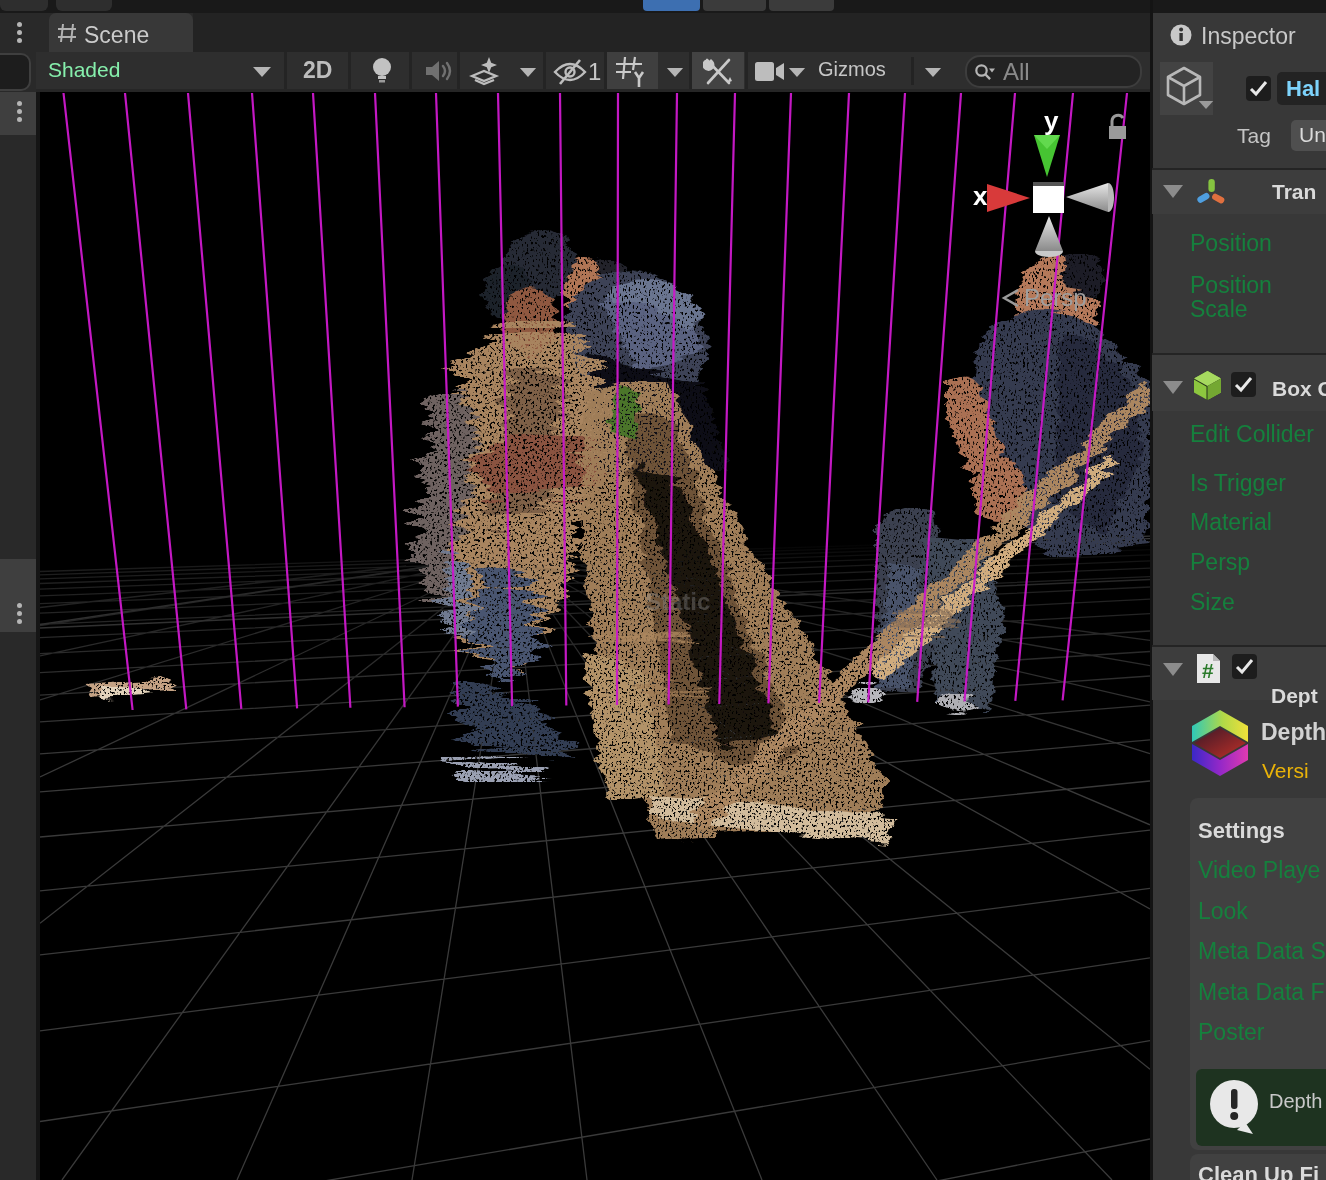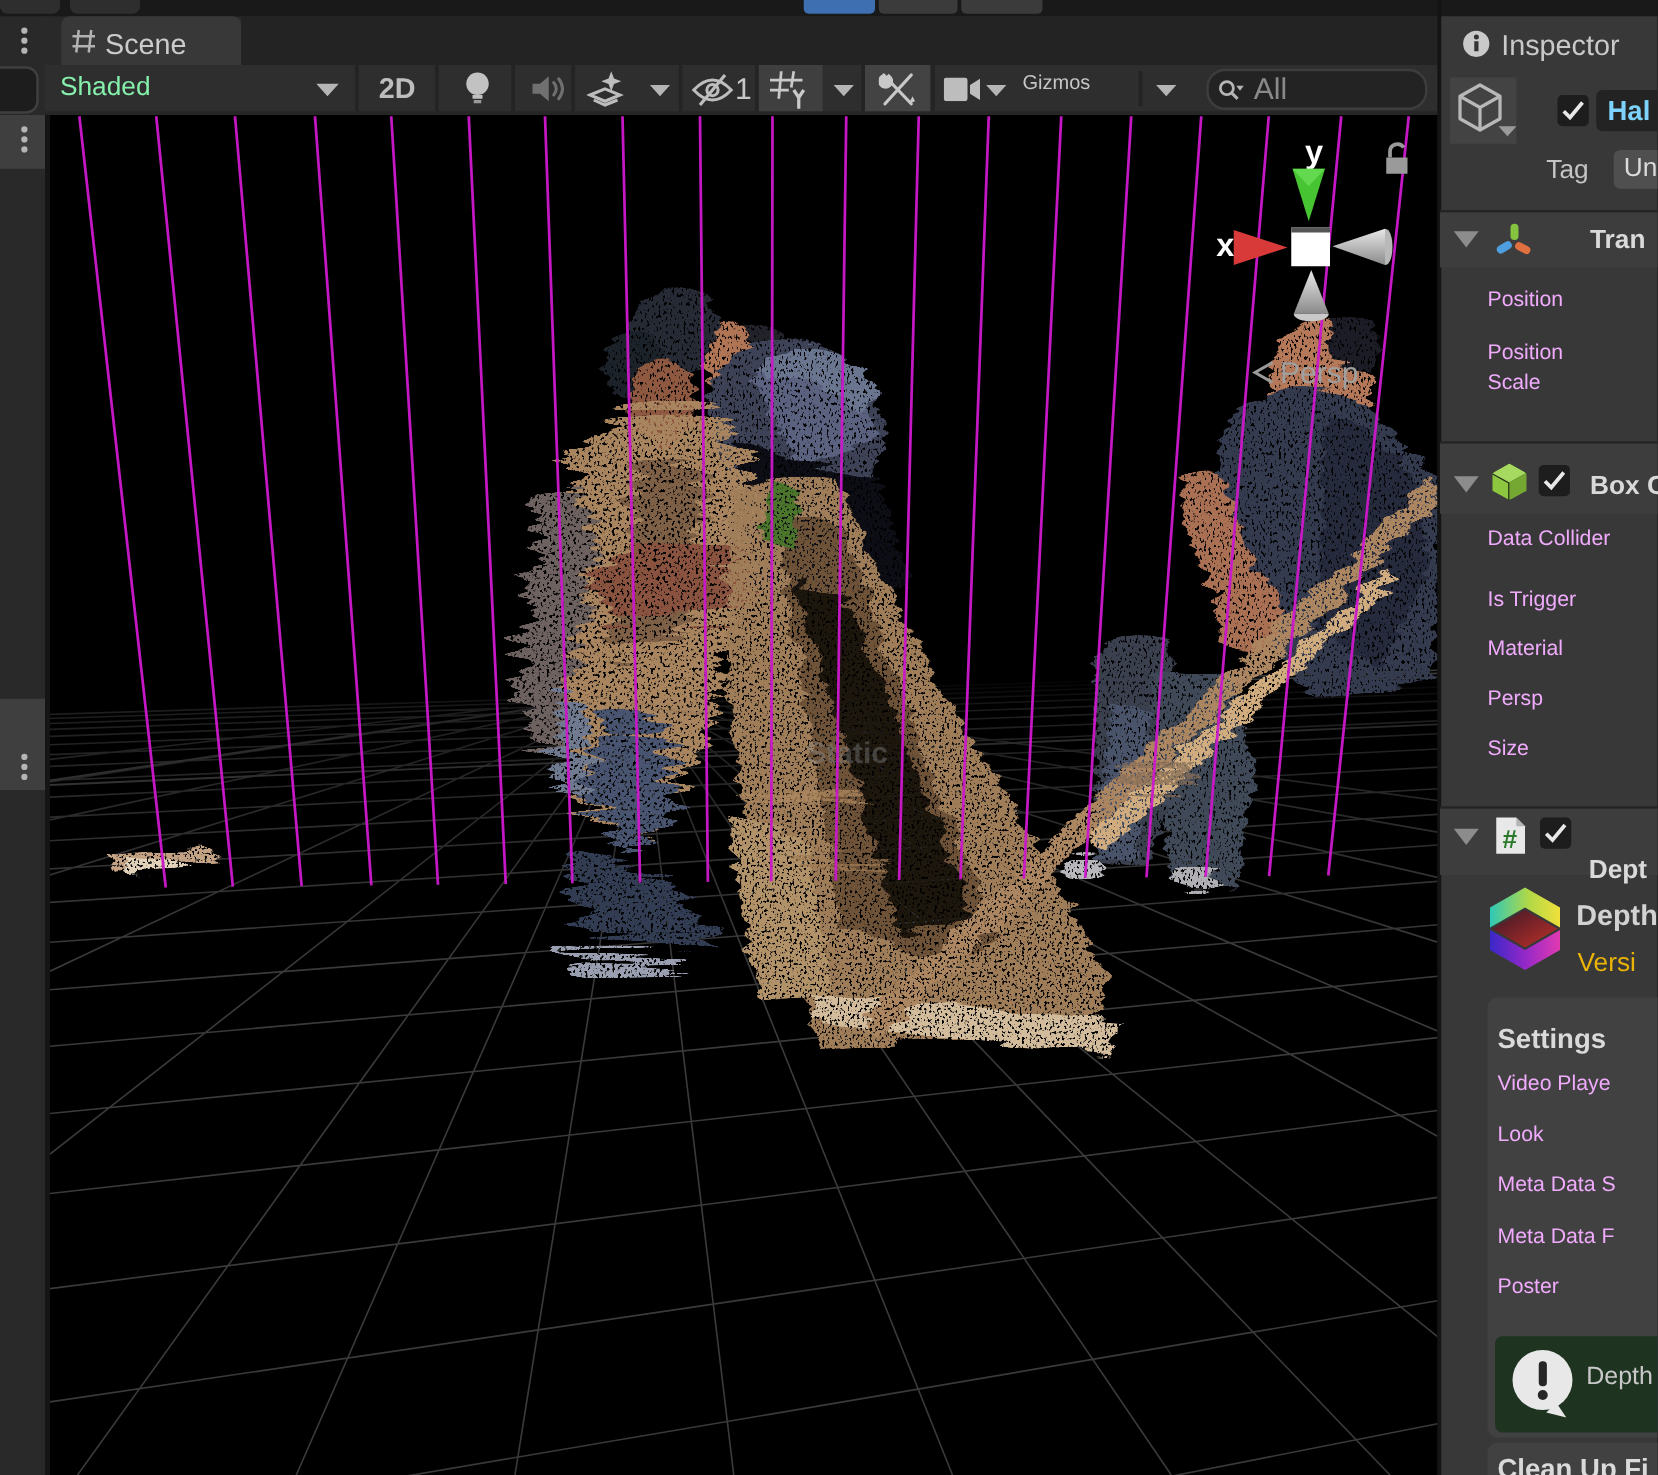--- a/index.html
+++ b/index.html
@@ -1,17 +1,17 @@
 <!DOCTYPE html>
 <html><head><meta charset="utf-8"><style>
 * { margin:0; padding:0; box-sizing:border-box; }
 html,body { width:1326px; height:1180px; background:#191919; overflow:hidden;
   font-family:"Liberation Sans", sans-serif; -webkit-font-smoothing:antialiased; }
 .abs { position:absolute; }
-.row { position:absolute; color:#f0abfc; font-size:17px; white-space:nowrap; }
+.row { position:absolute; color:#15803d; font-size:23px; white-space:nowrap; }
 .hdr { position:absolute; color:#dadada; font-size:21px; font-weight:bold; white-space:nowrap; }
 .tri { position:absolute; width:0; height:0; border-left:10px solid transparent;
   border-right:10px solid transparent; border-top:13px solid #8c8c8c; }
 .dots i { display:block; width:5px; height:5px; border-radius:50%; background:#b5b5b5; margin:3px auto 0; }
 .sep { position:absolute; left:1152px; width:174px; height:2px; background:#242424; }
 .hdrband { position:absolute; left:1152px; width:174px; background:#3d3d3d; }
 .cb { position:absolute; width:25px; height:25px; background:#1d1d1d; border-radius:4px; }
 .cb svg { position:absolute; left:3px; top:4px; }
 </style></head>
 <body>
@@ -124,21 +124,21 @@
   </svg>
 <div class="abs" style="left:745px;top:52px;width:3px;height:37px;background:#242424"></div>
 
 <svg class="abs" style="left:755px;top:62px" width="30" height="19" viewBox="0 0 30 19">
  <rect x="0" y="0" width="19" height="19" rx="2.5" fill="#bdbdbd"></rect>
  <path d="M21 6l8-5v17l-8-5z" fill="#bdbdbd"></path>
   </svg>
 <svg class="abs" style="left:788px;top:67px" width="18" height="11" viewBox="0 0 20 12">
     <path d="M1 1h18l-9 10z" fill="#b5b5b5"></path>
   </svg>
-<div class="abs" style="left:818px;top:58px;font-size:16px;color:#c6c6c6">Gizmos</div>
+<div class="abs" style="left:818px;top:58px;font-size:20px;color:#c6c6c6">Gizmos</div>
 <div class="abs" style="left:911px;top:57px;width:3px;height:28px;background:#232323"></div>
 <svg class="abs" style="left:924px;top:67px" width="18" height="11" viewBox="0 0 20 12">
     <path d="M1 1h18l-9 10z" fill="#b5b5b5"></path>
   </svg>
 
 <div class="abs" style="left:965px;top:55px;width:177px;height:33px;background:#232323;border:2px solid #3d3d3d;border-radius:15px"></div>
 <svg class="abs" style="left:974px;top:63px" width="22" height="19" viewBox="0 0 22 19">
  <circle cx="7.5" cy="7.5" r="5.2" fill="none" stroke="#b5b5b5" stroke-width="2.2"></circle>
  <path d="M11.5 11.5l4.6 4.6" stroke="#b5b5b5" stroke-width="2.4"></path>
  <path d="M15 5.5h6l-3 4z" fill="#b5b5b5"></path>
@@ -347,21 +347,21 @@
  <path d="M2 8.5l13.5 7.5L29 8.5M15.5 16v14" stroke="#27331a" stroke-width="2" fill="none"></path>
  <path d="M15.5 1L29 8.5l-13.5 7.5L2 8.5z" fill="#a6d95f"></path>
  <path d="M15.5 16L29 8.5v14L15.5 30z" fill="#74a832"></path>
   </svg>
 <div class="cb" style="left:1231px;top:372px;">
     <svg width="19" height="17" viewBox="0 0 19 17">
       <path d="M2 9l5 5L17 2" stroke="#e8e8e8" stroke-width="3" fill="none"></path>
     </svg>
   </div>
 <div class="hdr" style="left:1272px;top:377px">Box C</div>
-<div class="row" style="left:1190px;top:421px">Data Collider</div>
+<div class="row" style="left:1190px;top:421px">Edit Collider</div>
 <div class="row" style="left:1190px;top:470px">Is Trigger</div>
 <div class="row" style="left:1190px;top:509px">Material</div>
 <div class="row" style="left:1190px;top:549px">Persp</div>
 <div class="row" style="left:1190px;top:589px">Size</div>
 
 <div class="sep" style="top:645px"></div>
 
 <div class="hdrband" style="top:647px;height:53px"></div>
 <div class="tri" style="left:1163px;top:663px"></div>
 <svg class="abs" style="left:1195px;top:652px" width="27" height="33" viewBox="0 0 27 33">

